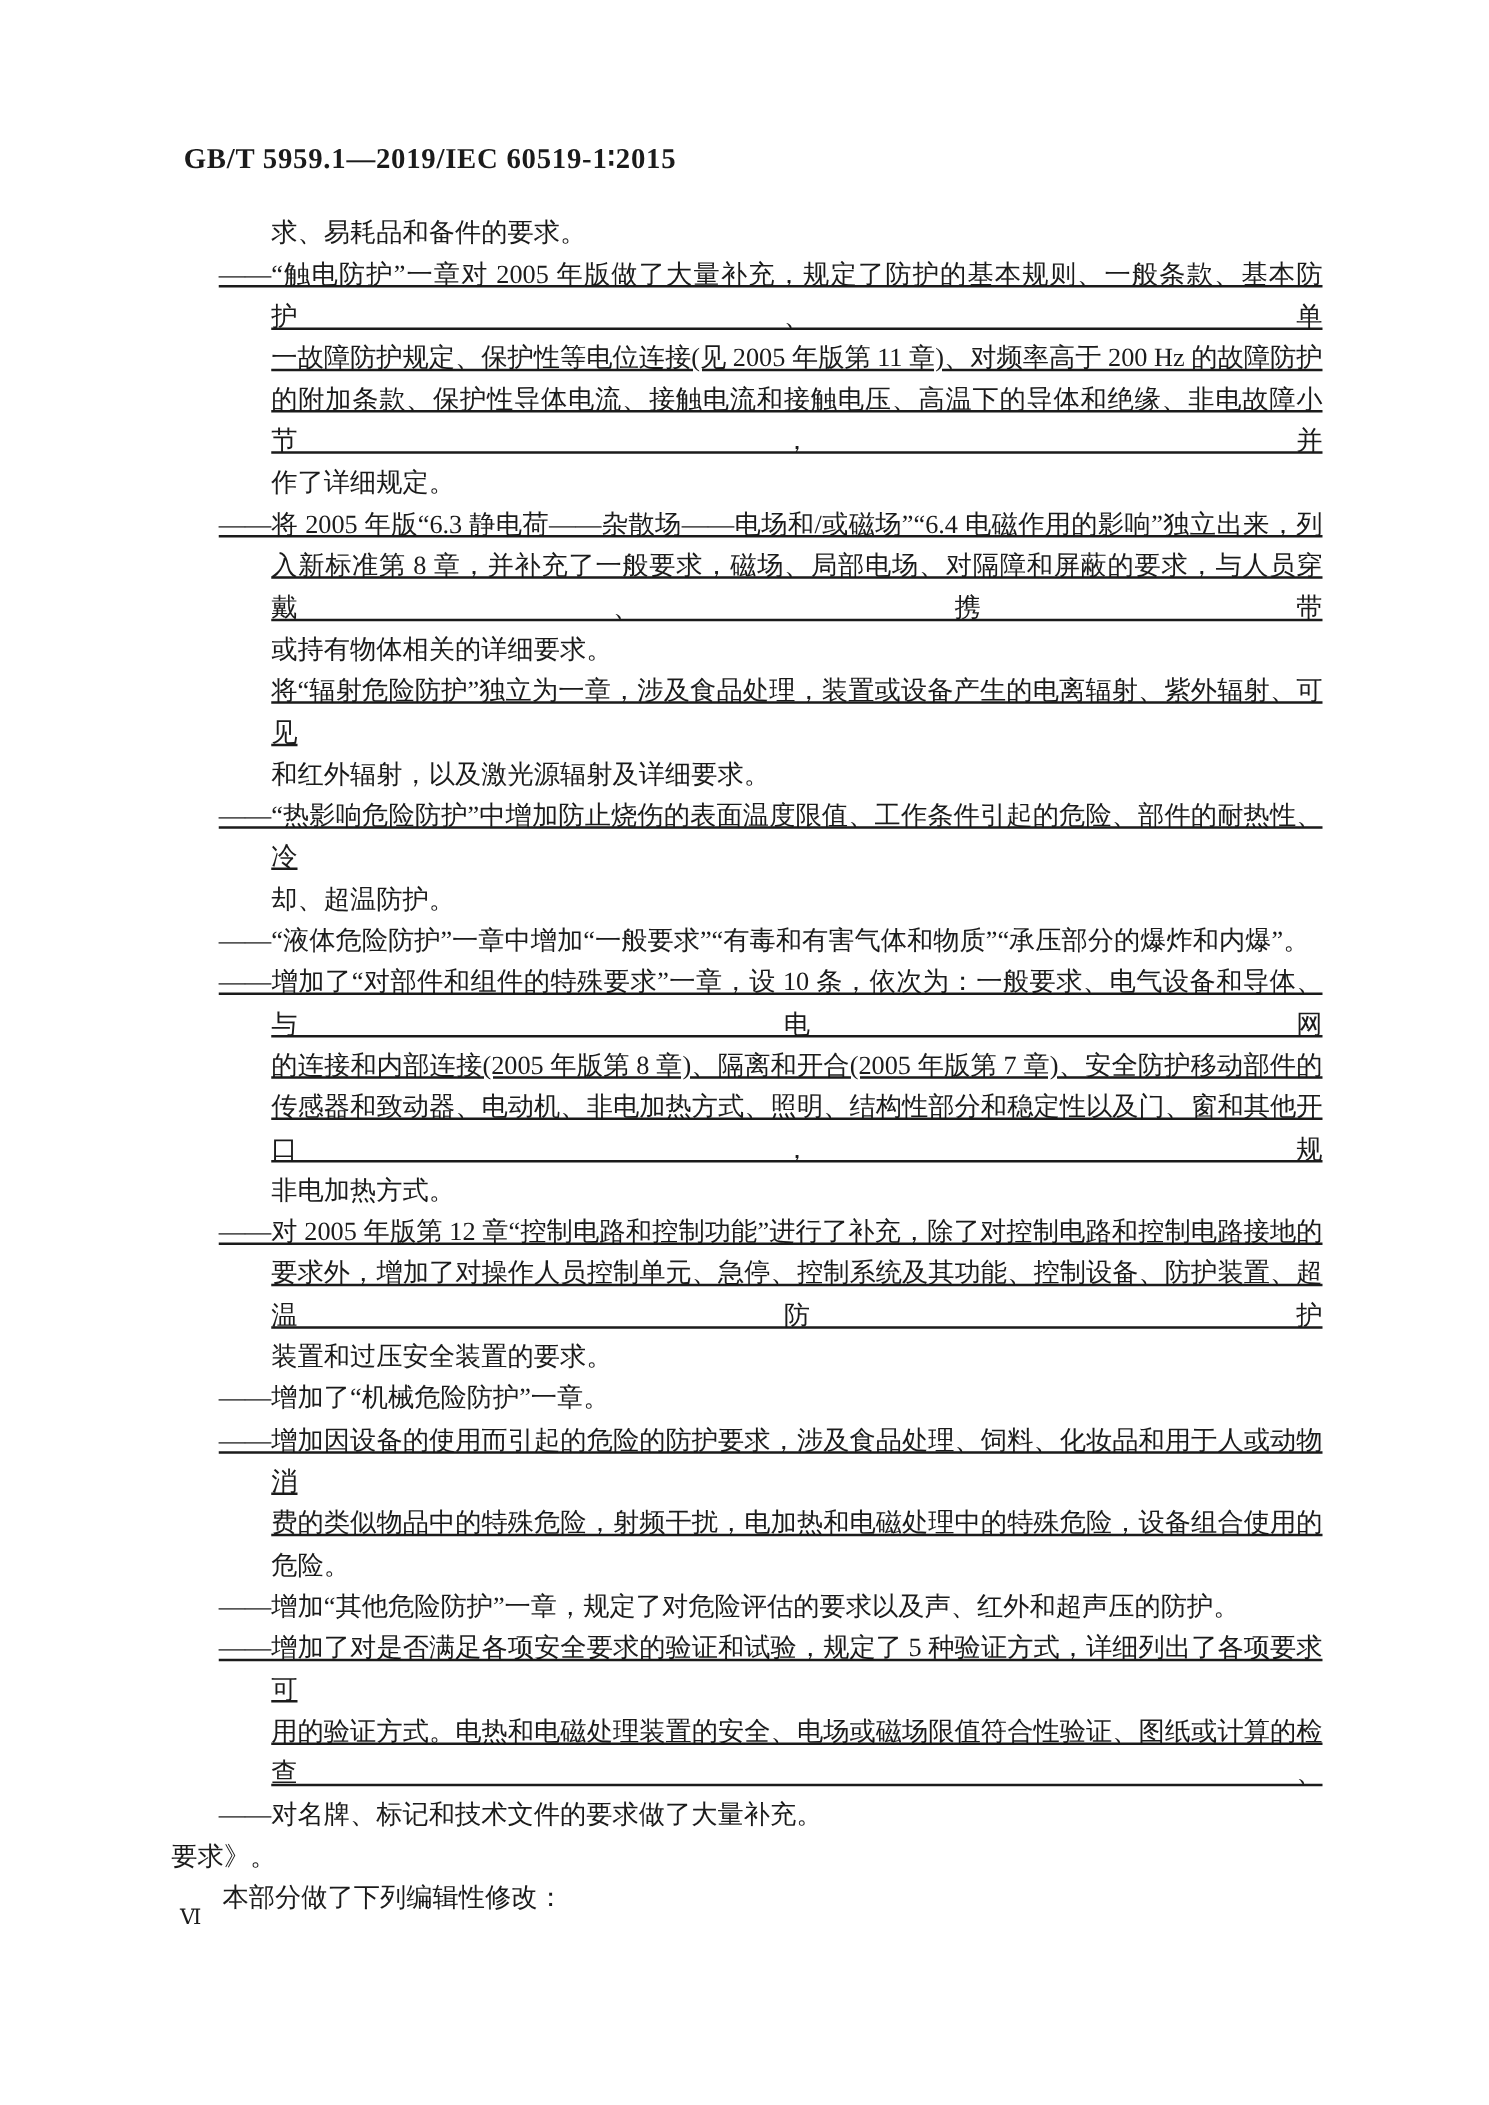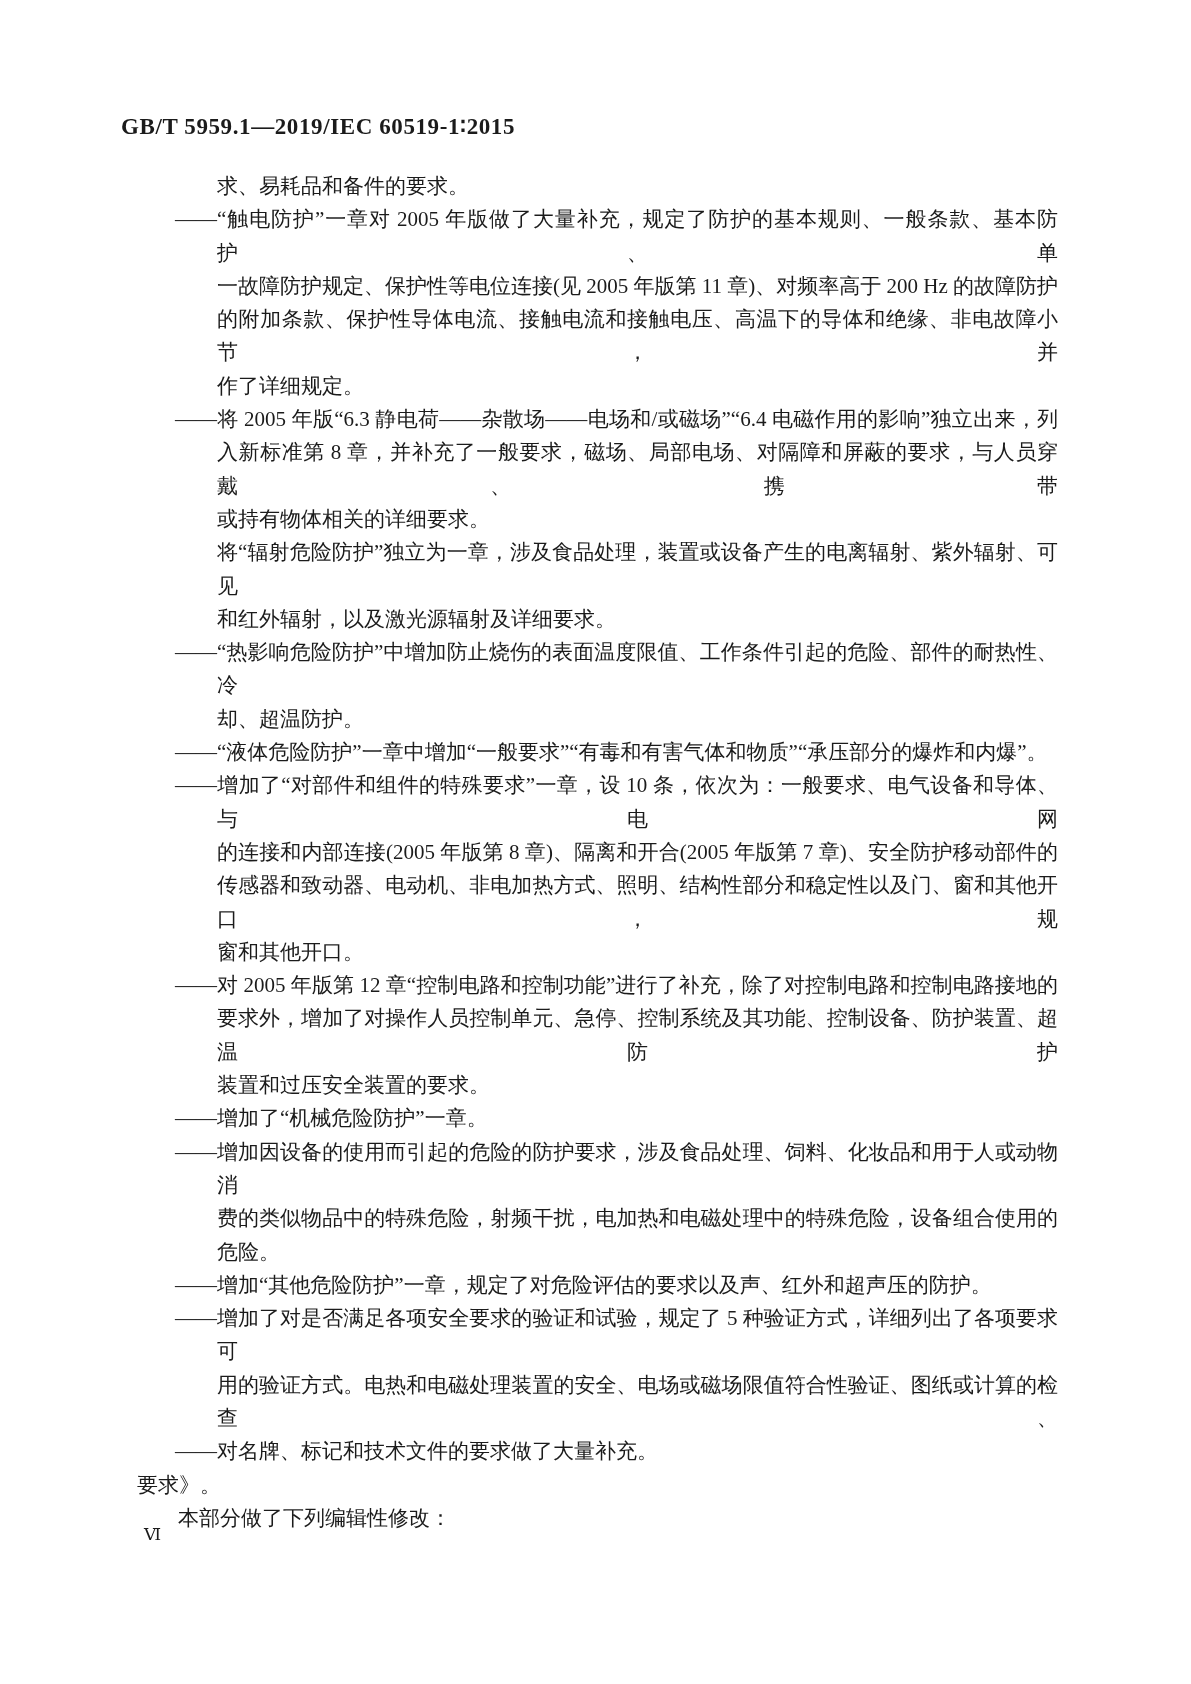--- a/index.html
+++ b/index.html
@@ -8,21 +8,21 @@
     position: relative;
     width: 1191px;
     height: 1684px;
     background: #ffffff;
     color: #1b1b1b;
     font-family: "Liberation Serif", "DejaVu Serif", serif;
     overflow: hidden;
   }
   .header {
     position: absolute;
-    left: 121px;
+    left: 147px;
     top: 113px;
     font-size: 23px;
     font-weight: bold;
     letter-spacing: 0.6px;
     white-space: nowrap;
   }
   .doc-body {
     position: absolute;
     left: 137px;
     top: 170px;
@@ -33,21 +33,21 @@
   .line { min-height: 33.3px; }
   
   .line.dash { padding-left: 80px; text-indent: -42px; }
   
   .line.cont { padding-left: 80px; }
   
   .line.indent { text-indent: 41px; }
   
   .line.flush { }
   
-  .line.j { text-align: justify; text-align-last: justify; }
+  .line.j { text-align: justify; text-align-last: justify; text-decoration: underline; }
   .pagenum {
     position: absolute;
     left: 144px;
     top: 1524px;
     font-size: 17px;
     letter-spacing: 1px;
   }
 </style>
 </head>
 <body>
@@ -65,21 +65,21 @@
       <div class="line cont j">入新标准第 8 章，并补充了一般要求，磁场、局部电场、对隔障和屏蔽的要求，与人员穿戴、携带</div>
       <div class="line cont">或持有物体相关的详细要求。</div>
       <div class="line cont j">将“辐射危险防护”独立为一章，涉及食品处理，装置或设备产生的电离辐射、紫外辐射、可见</div>
       <div class="line cont">和红外辐射，以及激光源辐射及详细要求。</div>
       <div class="line dash j">——“热影响危险防护”中增加防止烧伤的表面温度限值、工作条件引起的危险、部件的耐热性、冷</div>
       <div class="line cont">却、超温防护。</div>
       <div class="line dash">——“液体危险防护”一章中增加“一般要求”“有毒和有害气体和物质”“承压部分的爆炸和内爆”。</div>
       <div class="line dash j">——增加了“对部件和组件的特殊要求”一章，设 10 条，依次为：一般要求、电气设备和导体、与电网</div>
       <div class="line cont j">的连接和内部连接(2005 年版第 8 章)、隔离和开合(2005 年版第 7 章)、安全防护移动部件的</div>
       <div class="line cont j">传感器和致动器、电动机、非电加热方式、照明、结构性部分和稳定性以及门、窗和其他开口，规</div>
-      <div class="line cont">窗和其他开口。</div>
+      <div class="line cont">非电加热方式。</div>
       <div class="line dash j">——对 2005 年版第 12 章“控制电路和控制功能”进行了补充，除了对控制电路和控制电路接地的</div>
       <div class="line cont j">要求外，增加了对操作人员控制单元、急停、控制系统及其功能、控制设备、防护装置、超温防护</div>
       <div class="line cont">装置和过压安全装置的要求。</div>
       <div class="line dash">——增加了“机械危险防护”一章。</div>
       <div class="line dash j">——增加因设备的使用而引起的危险的防护要求，涉及食品处理、饲料、化妆品和用于人或动物消</div>
       <div class="line cont j">费的类似物品中的特殊危险，射频干扰，电加热和电磁处理中的特殊危险，设备组合使用的</div>
       <div class="line cont">危险。</div>
       <div class="line dash">——增加“其他危险防护”一章，规定了对危险评估的要求以及声、红外和超声压的防护。</div>
       <div class="line dash j">——增加了对是否满足各项安全要求的验证和试验，规定了 5 种验证方式，详细列出了各项要求可</div>
       <div class="line cont j">用的验证方式。电热和电磁处理装置的安全、电场或磁场限值符合性验证、图纸或计算的检查、</div>

